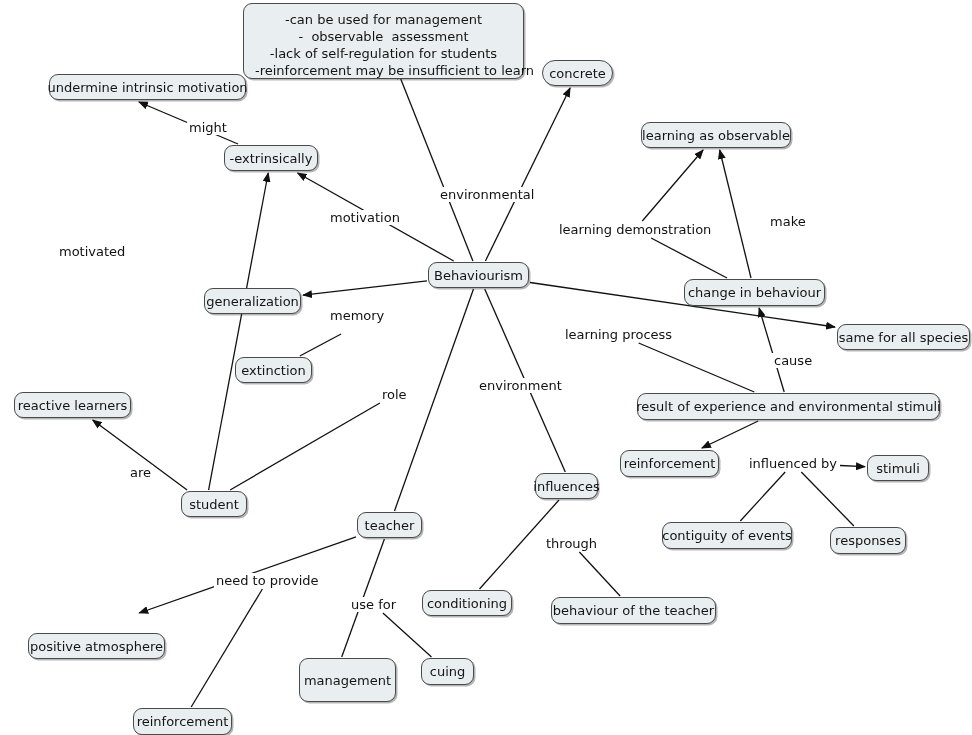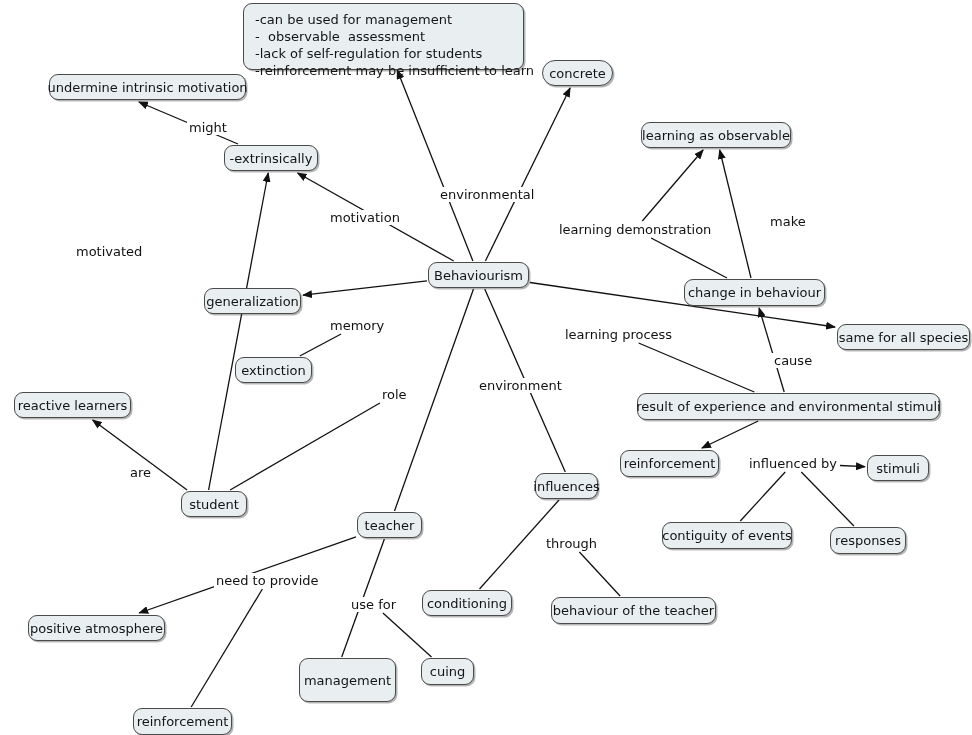--- a/index.html
+++ b/index.html
@@ -99,21 +99,21 @@
         <line x1="379.9" y1="403.0" x2="230.1" y2="490.0"></line>
         <line x1="187.1" y1="490.0" x2="92.7" y2="420.0" marker-end="url(#arrowhead)"></line>
         <line x1="356.0" y1="536.8" x2="139.2" y2="613.0" marker-end="url(#arrowhead)"></line>
         <line x1="262.4" y1="589.0" x2="191.2" y2="707.0"></line>
         <line x1="384.4" y1="539.0" x2="341.7" y2="657.0"></line>
         <line x1="382.9" y1="613.0" x2="431.5" y2="657.0"></line>
       </g>
   </svg>
 
   <div id="node-layer">
-      <div class="node multiline" style="left: 243px; top: 3px; width: 281px; height: 67px;">-can be used for management
+      <div class="node multiline" style="left: 243px; top: 3px; width: 281px; height: 76px; text-align: center;">-can be used for management
 -  observable  assessment
 -lack of self-regulation for students
 -reinforcement may be insufficient to learn</div>
       <div class="node" style="left: 5px; top: 74px; width: 197px; height: 26px; margin-left: 44px;">undermine intrinsic motivation</div>
       <div class="node" style="left: 542px; top: 60px; width: 71px; height: 26px; border-radius: 13px;">concrete</div>
       <div class="node" style="left: 641px; top: 122px; width: 150px; height: 26px;">learning as observable</div>
       <div class="node" style="left: 224px; top: 145px; width: 94px; height: 26px;">-extrinsically</div>
       <div class="node" style="left: 428px; top: 262px; width: 101px; height: 26px;">Behaviourism</div>
       <div class="node" style="left: 684px; top: 279px; width: 141px; height: 27px;">change in behaviour</div>
       <div class="node" style="left: 204px; top: 288px; width: 97px; height: 26px;">generalization</div>
@@ -123,33 +123,33 @@
       <div class="node" style="left: 637px; top: 393px; width: 303px; height: 27px;">result of experience and environmental stimuli</div>
       <div class="node" style="left: 620px; top: 450px; width: 99px; height: 27px;">reinforcement</div>
       <div class="node" style="left: 867px; top: 455px; width: 62px; height: 26px;">stimuli</div>
       <div class="node" style="left: 535px; top: 473px; width: 63px; height: 26px;">influences</div>
       <div class="node" style="left: 181px; top: 491px; width: 66px; height: 26px;">student</div>
       <div class="node" style="left: 357px; top: 512px; width: 65px; height: 26px;">teacher</div>
       <div class="node" style="left: 662px; top: 522px; width: 130px; height: 27px;">contiguity of events</div>
       <div class="node" style="left: 830px; top: 527px; width: 76px; height: 27px;">responses</div>
       <div class="node" style="left: 551px; top: 597px; width: 165px; height: 27px;">behaviour of the teacher</div>
       <div class="node" style="left: 422px; top: 590px; width: 90px; height: 26px;">conditioning</div>
-      <div class="node" style="left: 28px; top: 615px; width: 137px; height: 26px;">positive atmosphere</div>
+      <div class="node" style="left: 28px; top: 633px; width: 137px; height: 26px;">positive atmosphere</div>
       <div class="node" style="left: 293px; top: 658px; width: 97px; height: 44px; margin-left: 6px;">management</div>
       <div class="node" style="left: 421px; top: 658px; width: 53px; height: 27px;">cuing</div>
       <div class="node" style="left: 133px; top: 708px; width: 99px; height: 27px;">reinforcement</div>
     </div>
   <div id="label-layer">
       <div class="linklabel" style="left: 187px; top: 120px;">might</div>
       <div class="linklabel" style="left: 438px; top: 187px;">environmental</div>
       <div class="linklabel" style="left: 328px; top: 210px;">motivation</div>
       <div class="linklabel" style="left: 557px; top: 222px;">learning demonstration</div>
       <div class="linklabel" style="left: 768px; top: 214px;">make</div>
-      <div class="linklabel" style="left: 57px; top: 244px; margin-left: 17px;">motivated</div>
-      <div class="linklabel" style="left: 328px; top: 318px;">memory</div>
+      <div class="linklabel" style="left: 57px; top: 244px;">motivated</div>
+      <div class="linklabel" style="left: 328px; top: 308px;">memory</div>
       <div class="linklabel" style="left: 563px; top: 327px;">learning process</div>
       <div class="linklabel" style="left: 772px; top: 353px;">cause</div>
       <div class="linklabel" style="left: 380px; top: 387px;">role</div>
       <div class="linklabel" style="left: 477px; top: 378px;">environment</div>
       <div class="linklabel" style="left: 747px; top: 456px;">influenced by</div>
       <div class="linklabel" style="left: 128px; top: 465px;">are</div>
       <div class="linklabel" style="left: 544px; top: 536px;">through</div>
       <div class="linklabel" style="left: 214px; top: 573px;">need to provide</div>
       <div class="linklabel" style="left: 349px; top: 597px;">use for</div>
     </div>

